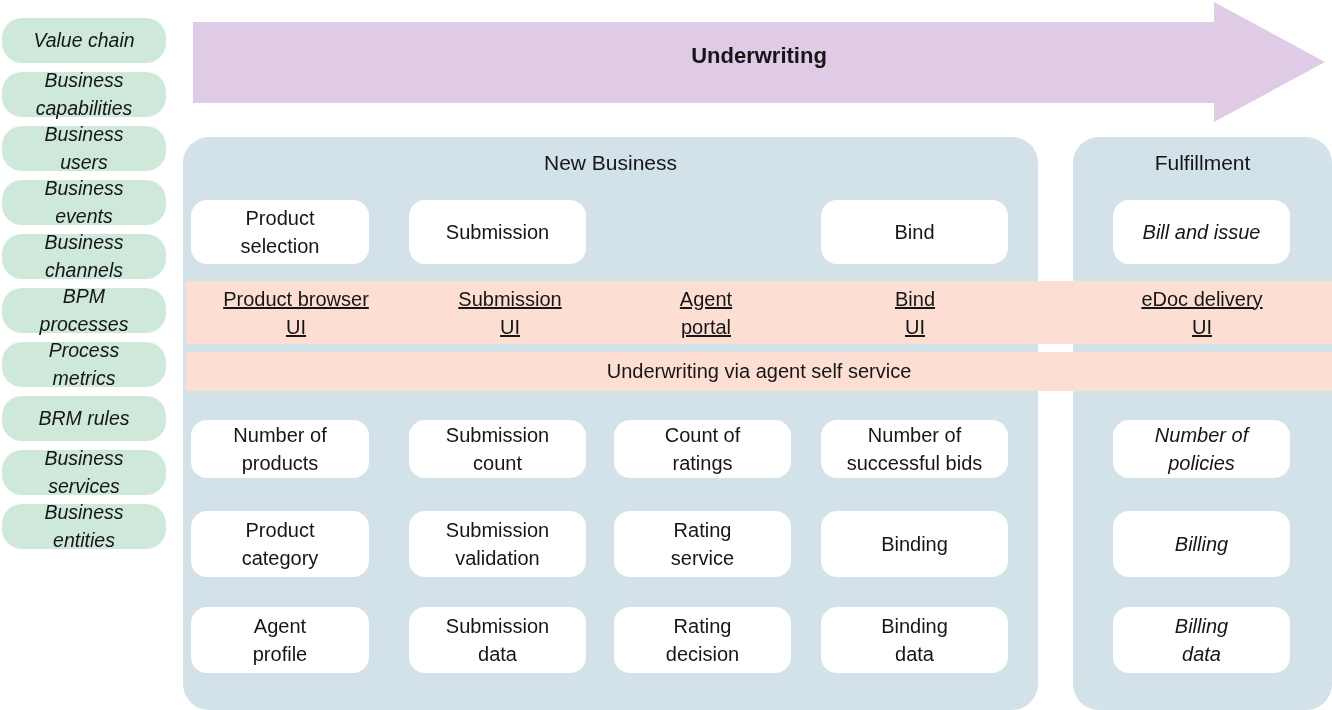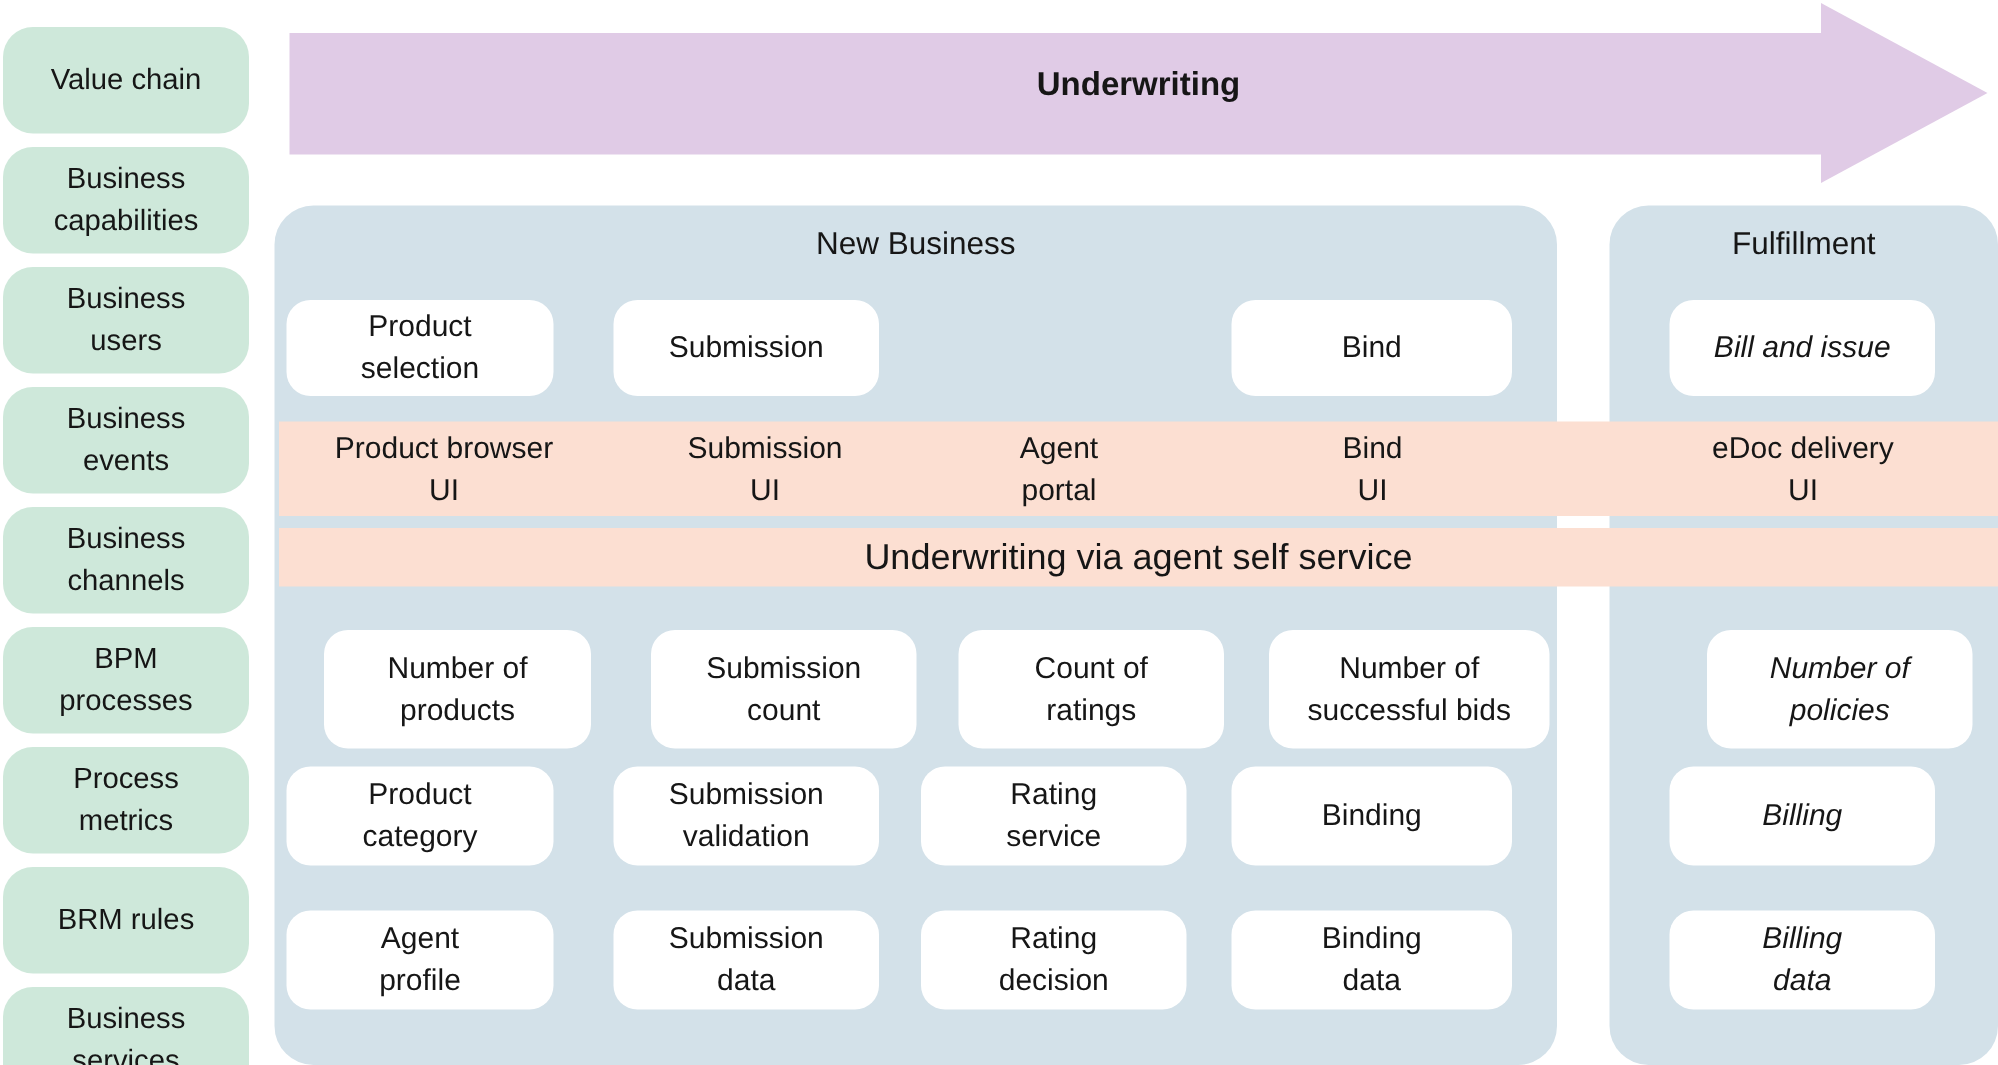--- a/index.html
+++ b/index.html
@@ -15,23 +15,23 @@
   body{font-family:"Liberation Sans", sans-serif;color:var(--text-dark);}
   .stage{
     position:relative;width:1332px;height:710px;background:#ffffff;overflow:hidden;
   }
   
   .sidebar{
     position:absolute;left:2px;top:18px;width:164px;
     display:flex;flex-direction:column;gap:9px;
   }
   .pill{
-    height:71px;border-radius:20px;background:var(--pill-green);
+    height:45px;border-radius:20px;background:var(--pill-green);
     display:flex;align-items:center;justify-content:center;
-    text-align:center;font-size:19.5px;line-height:1.4;white-space:pre-line;
+    text-align:center;font-size:19.5px;line-height:1.4;white-space:pre-line;font-style:italic;
   }
   
   .arrow-rect{
     position:absolute;left:193px;top:22px;width:1021px;height:81px;
     background:var(--arrow-purple);
   }
   .arrow-head{
     position:absolute;left:1214px;top:2px;width:0;height:0;
     border-top:60px solid transparent;border-bottom:60px solid transparent;
     border-left:111px solid var(--arrow-purple);
@@ -54,31 +54,31 @@
   }
   
   .card{
     position:absolute;background:var(--card-white);border-radius:16px;
     display:flex;align-items:center;justify-content:center;
     text-align:center;font-size:20px;line-height:28px;white-space:pre-line;
   }
   .c1{left:191px;width:178px;} .c2{left:409px;width:177px;}
   .c3{left:614px;width:177px;} .c4{left:821px;width:187px;}
   .c5{left:1113px;width:177px;font-style:italic;}
-  .r1{top:200px;height:64px;} .r2{top:420px;height:79px;margin-left:25px;}
+  .r1{top:200px;height:64px;} .r2{top:420px;height:58px;}
   .r3{top:511px;height:66px;} .r4{top:607px;height:66px;}
   
   .band{position:absolute;left:186px;width:1146px;background:var(--band-pink);}
   .band1{top:281px;height:63px;}
   .band2{top:352px;height:39px;display:flex;align-items:center;justify-content:center;
-         font-size:24px;}
+         font-size:20px;}
   .band-label{
     position:absolute;top:281px;height:63px;width:240px;
     display:flex;align-items:center;justify-content:center;
-    text-align:center;font-size:20px;line-height:28px;white-space:pre-line;
+    text-align:center;font-size:20px;line-height:28px;white-space:pre-line;text-decoration:underline;
   }
   .bl1{left:176px;} .bl2{left:390px;} .bl3{left:586px;} .bl4{left:795px;} .bl5{left:1082px;}
 </style>
 </head>
 <body>
 
 <div class="stage">
 
   <div class="sidebar">
     <div class="pill">Value chain</div>

